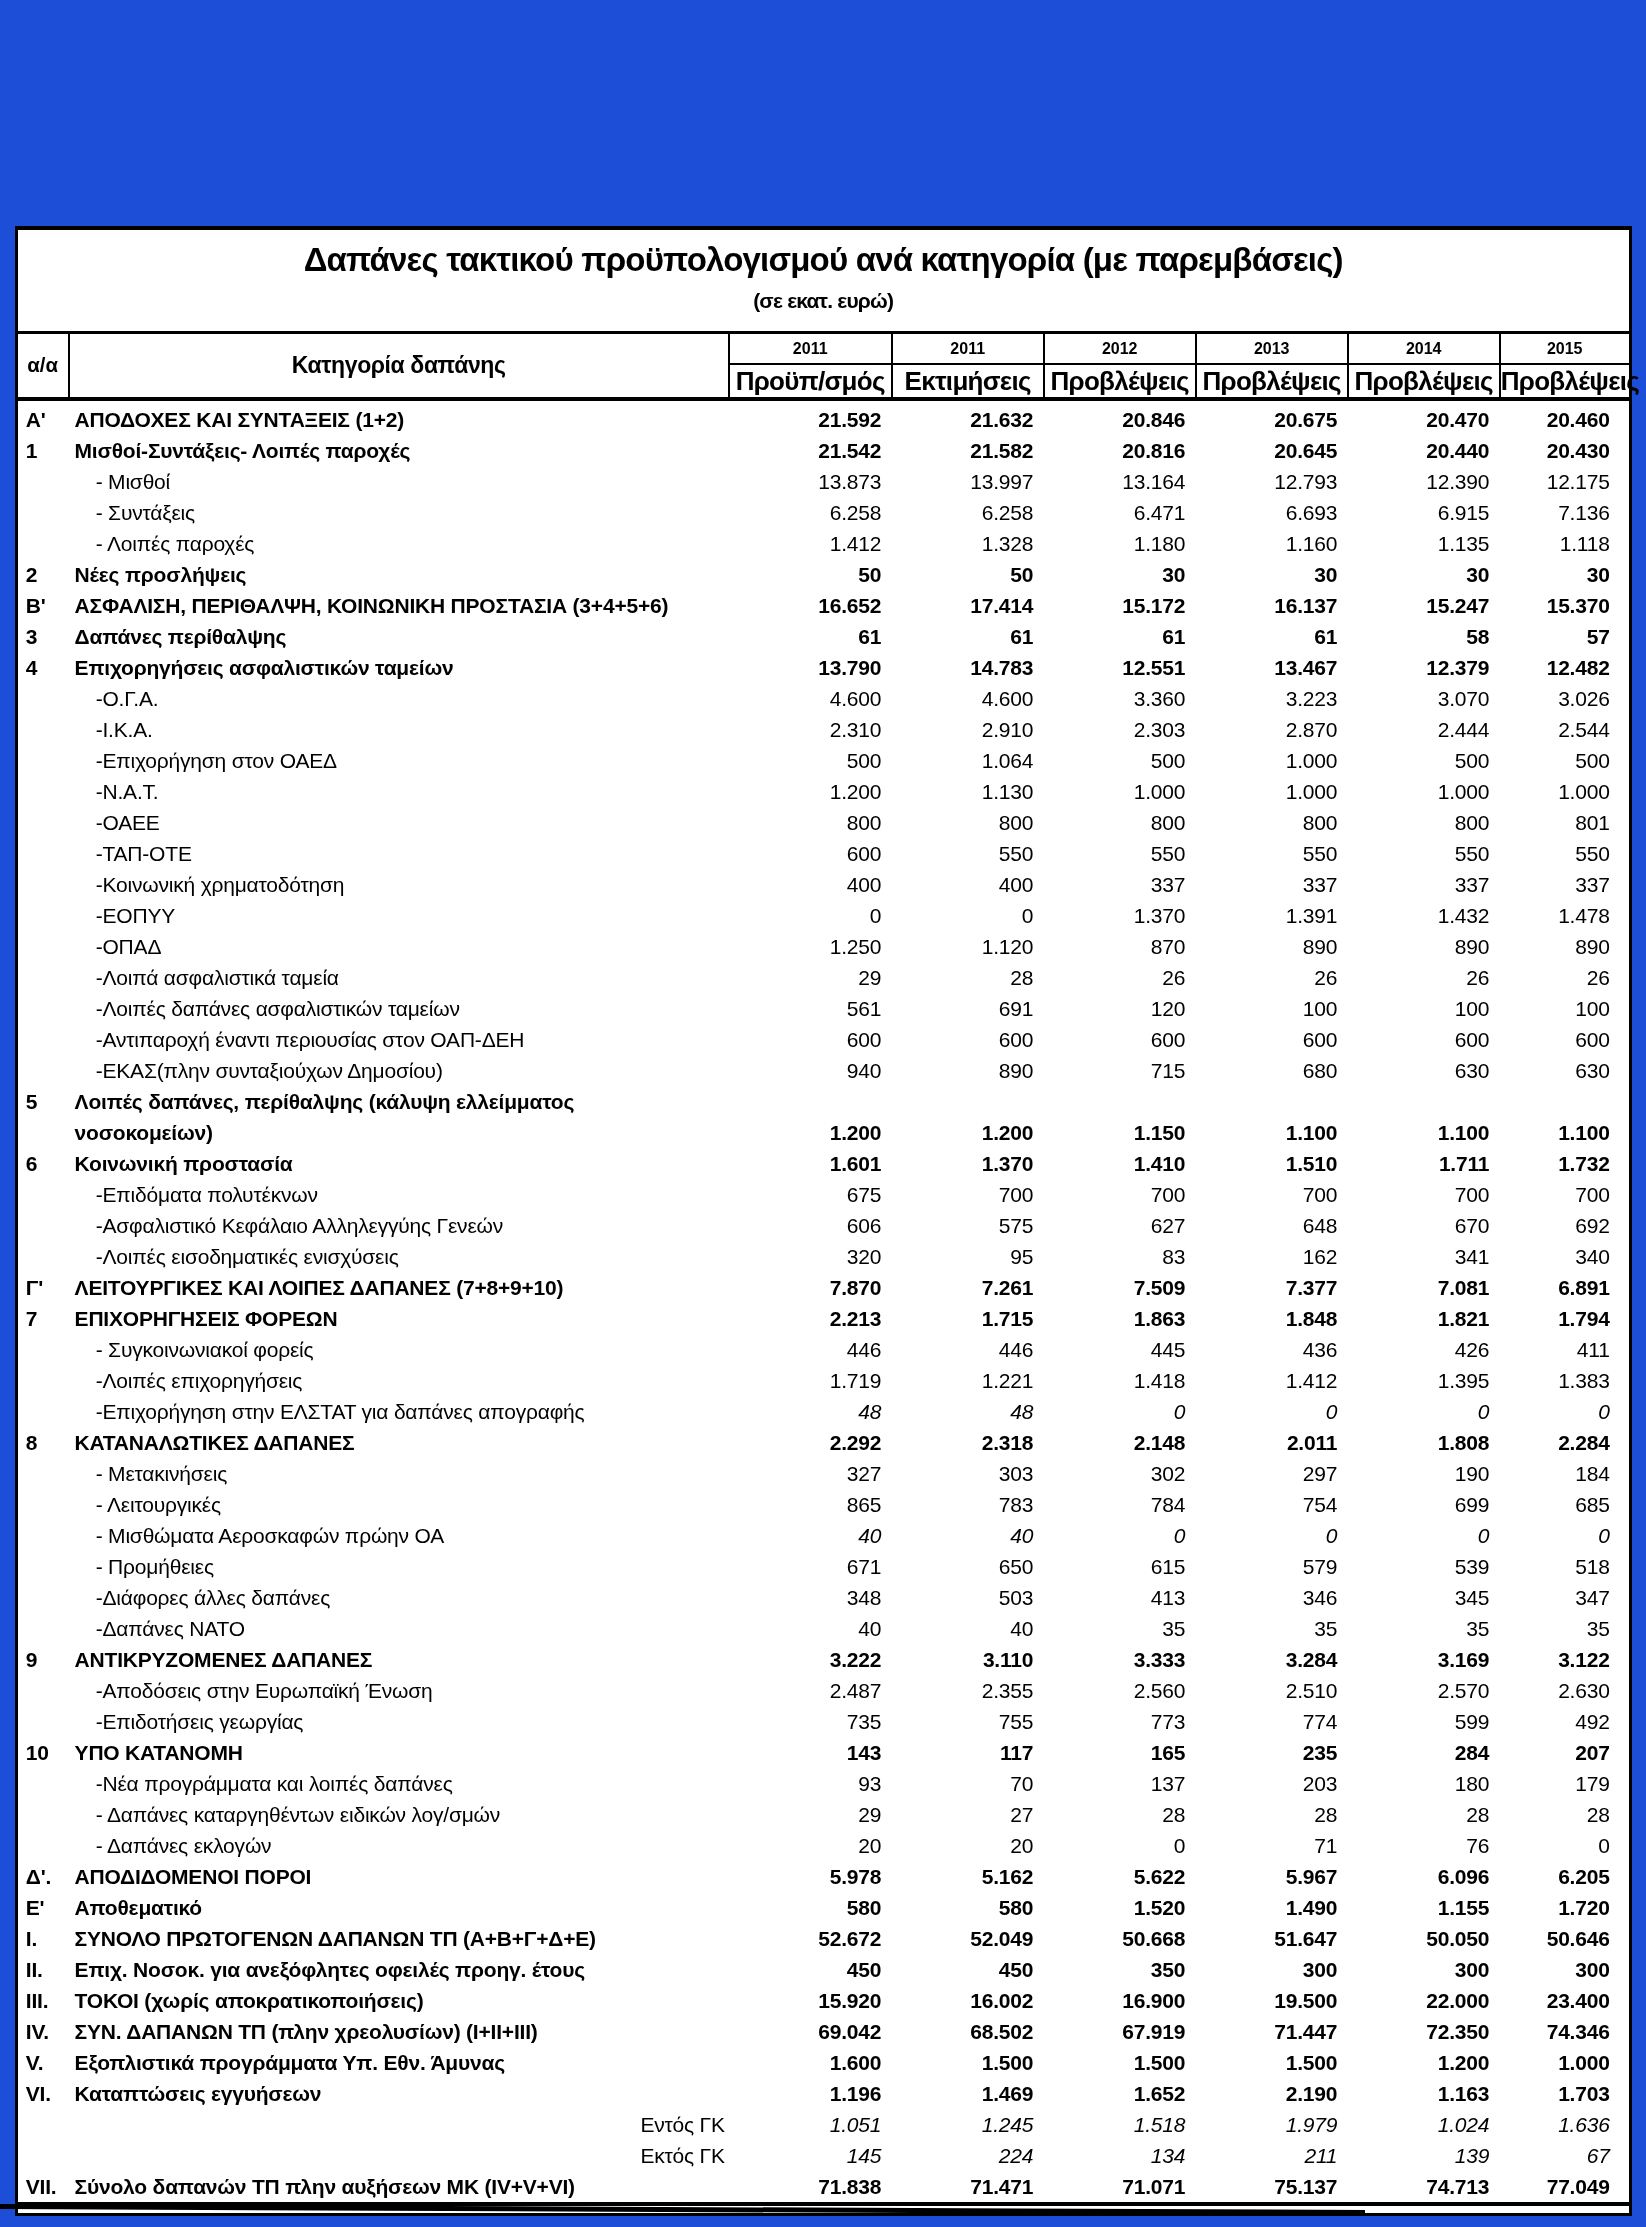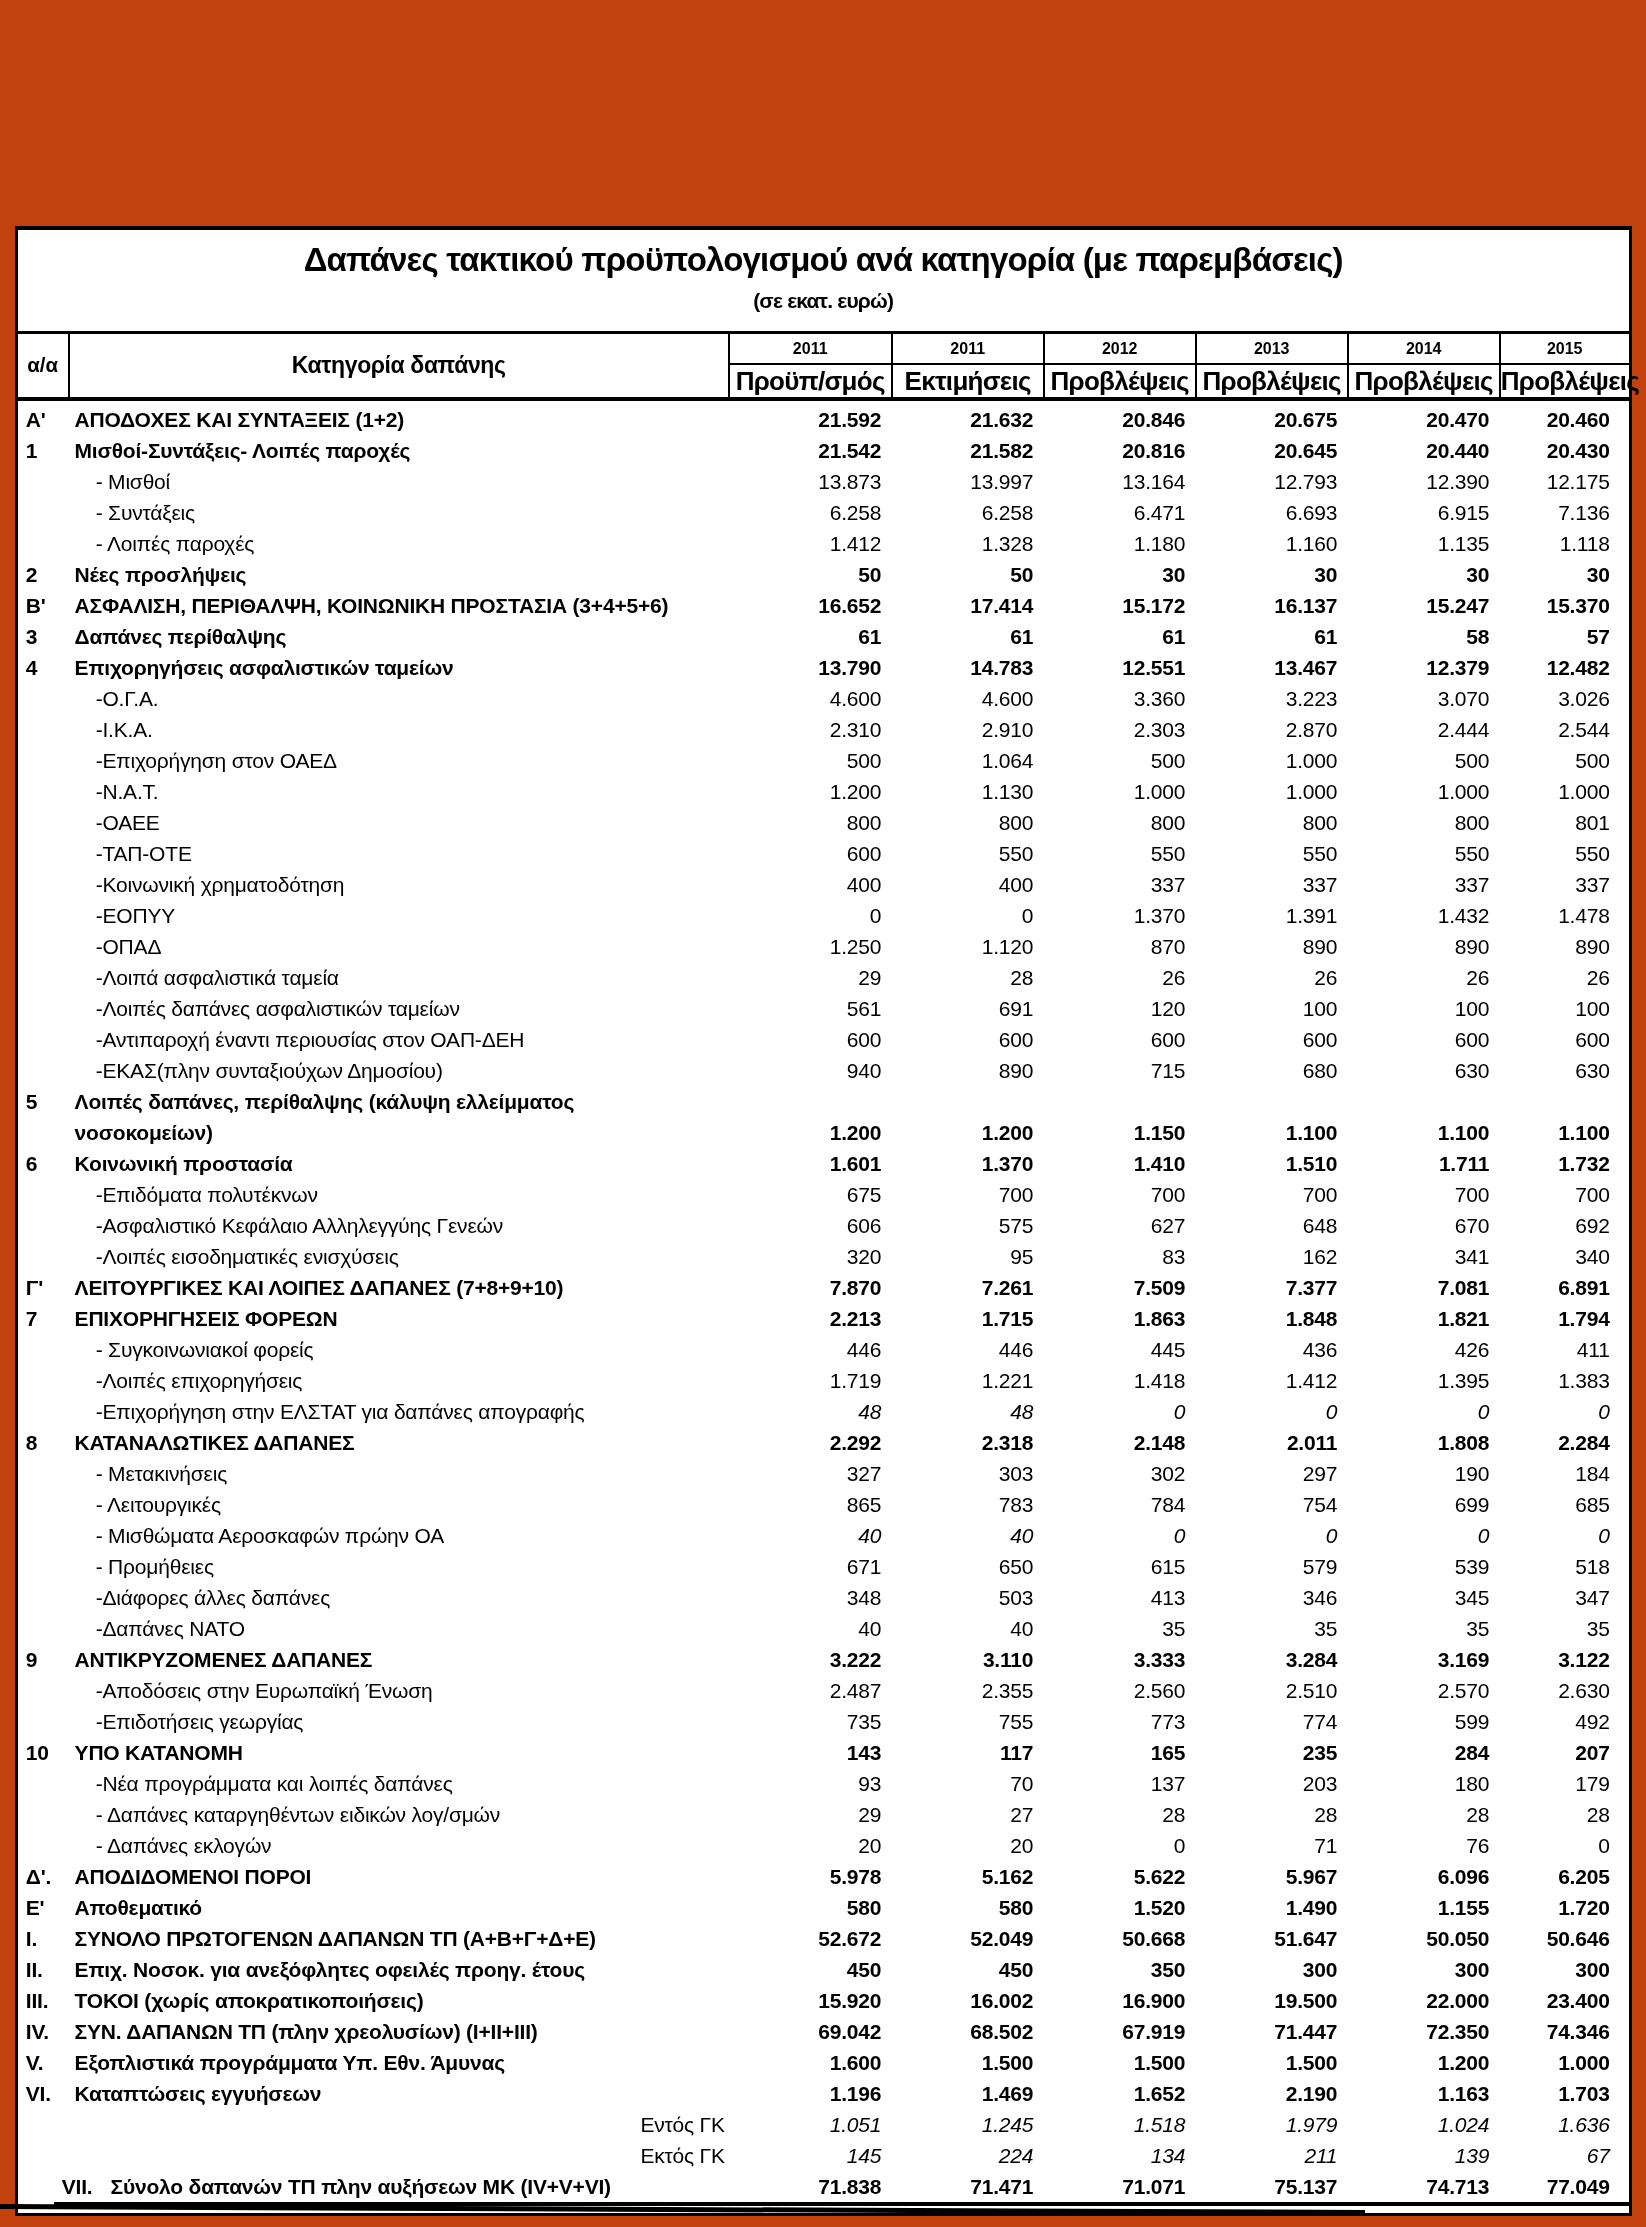--- a/index.html
+++ b/index.html
@@ -1,20 +1,20 @@
 <!DOCTYPE html>
 <html lang="el" style="font-size:13px"><head>
 <meta charset="utf-8">
 <title>Δαπάνες τακτικού προϋπολογισμού</title>
 <style>
   html,body{margin:0;padding:0;background:#ffffff;}
   .page{
     position:relative;
     width:1647px;height:2227px;
-    background:#c2410c;
+    background:#1d4ed8;
     font-family:"Liberation Sans",sans-serif;
     color:#000;
     overflow:hidden;
   }
   .doc-table{
     position:absolute;left:14.7px;top:226px;width:1617px;
     box-sizing:border-box;
     border:3.3px solid #000;border-top-width:4.1px;
     background:#fff;
   }
@@ -53,21 +53,21 @@
   
   .t-body{padding:3.3px 0 6.5px;}
   .row{display:flex;align-items:center;min-height:31px;font-size:21px;letter-spacing:-0.2px;}
   .row.b{font-weight:700;}
   .row.iv .c-val{font-style:italic;}
   .row.lr .c-label{text-align:right;padding-right:4.9px;}
   .row.twol{align-items:flex-end;}
   .row.twol .c-num{align-self:flex-start;line-height:31px;}
   .row.twol .c-label div{line-height:31px;}
   .row.twol .c-val{line-height:31px;}
-  .t-body .row:last-child{border-bottom:4.1px solid #000;margin-left:36px;}
+  .t-body .row:last-child{border-bottom:4.1px solid #000;}
   .c-num{width:52px;box-sizing:border-box;padding-left:8.1px;}
   .c-label{flex:1;box-sizing:border-box;padding-left:4.9px;}
   .c-label.ind{padding-left:26px;}
   .c-val{box-sizing:border-box;width:152px;text-align:right;padding-right:11.4px;}
   .c-val.v1{width:163px;}
   .c-val.v6{width:128px;padding-right:19px;}
   
   .ghost-bottom{
     position:absolute;left:0;top:2210px;width:1365px;height:4.9px;
     background:#000;transform:rotate(0.25deg);transform-origin:right center;

